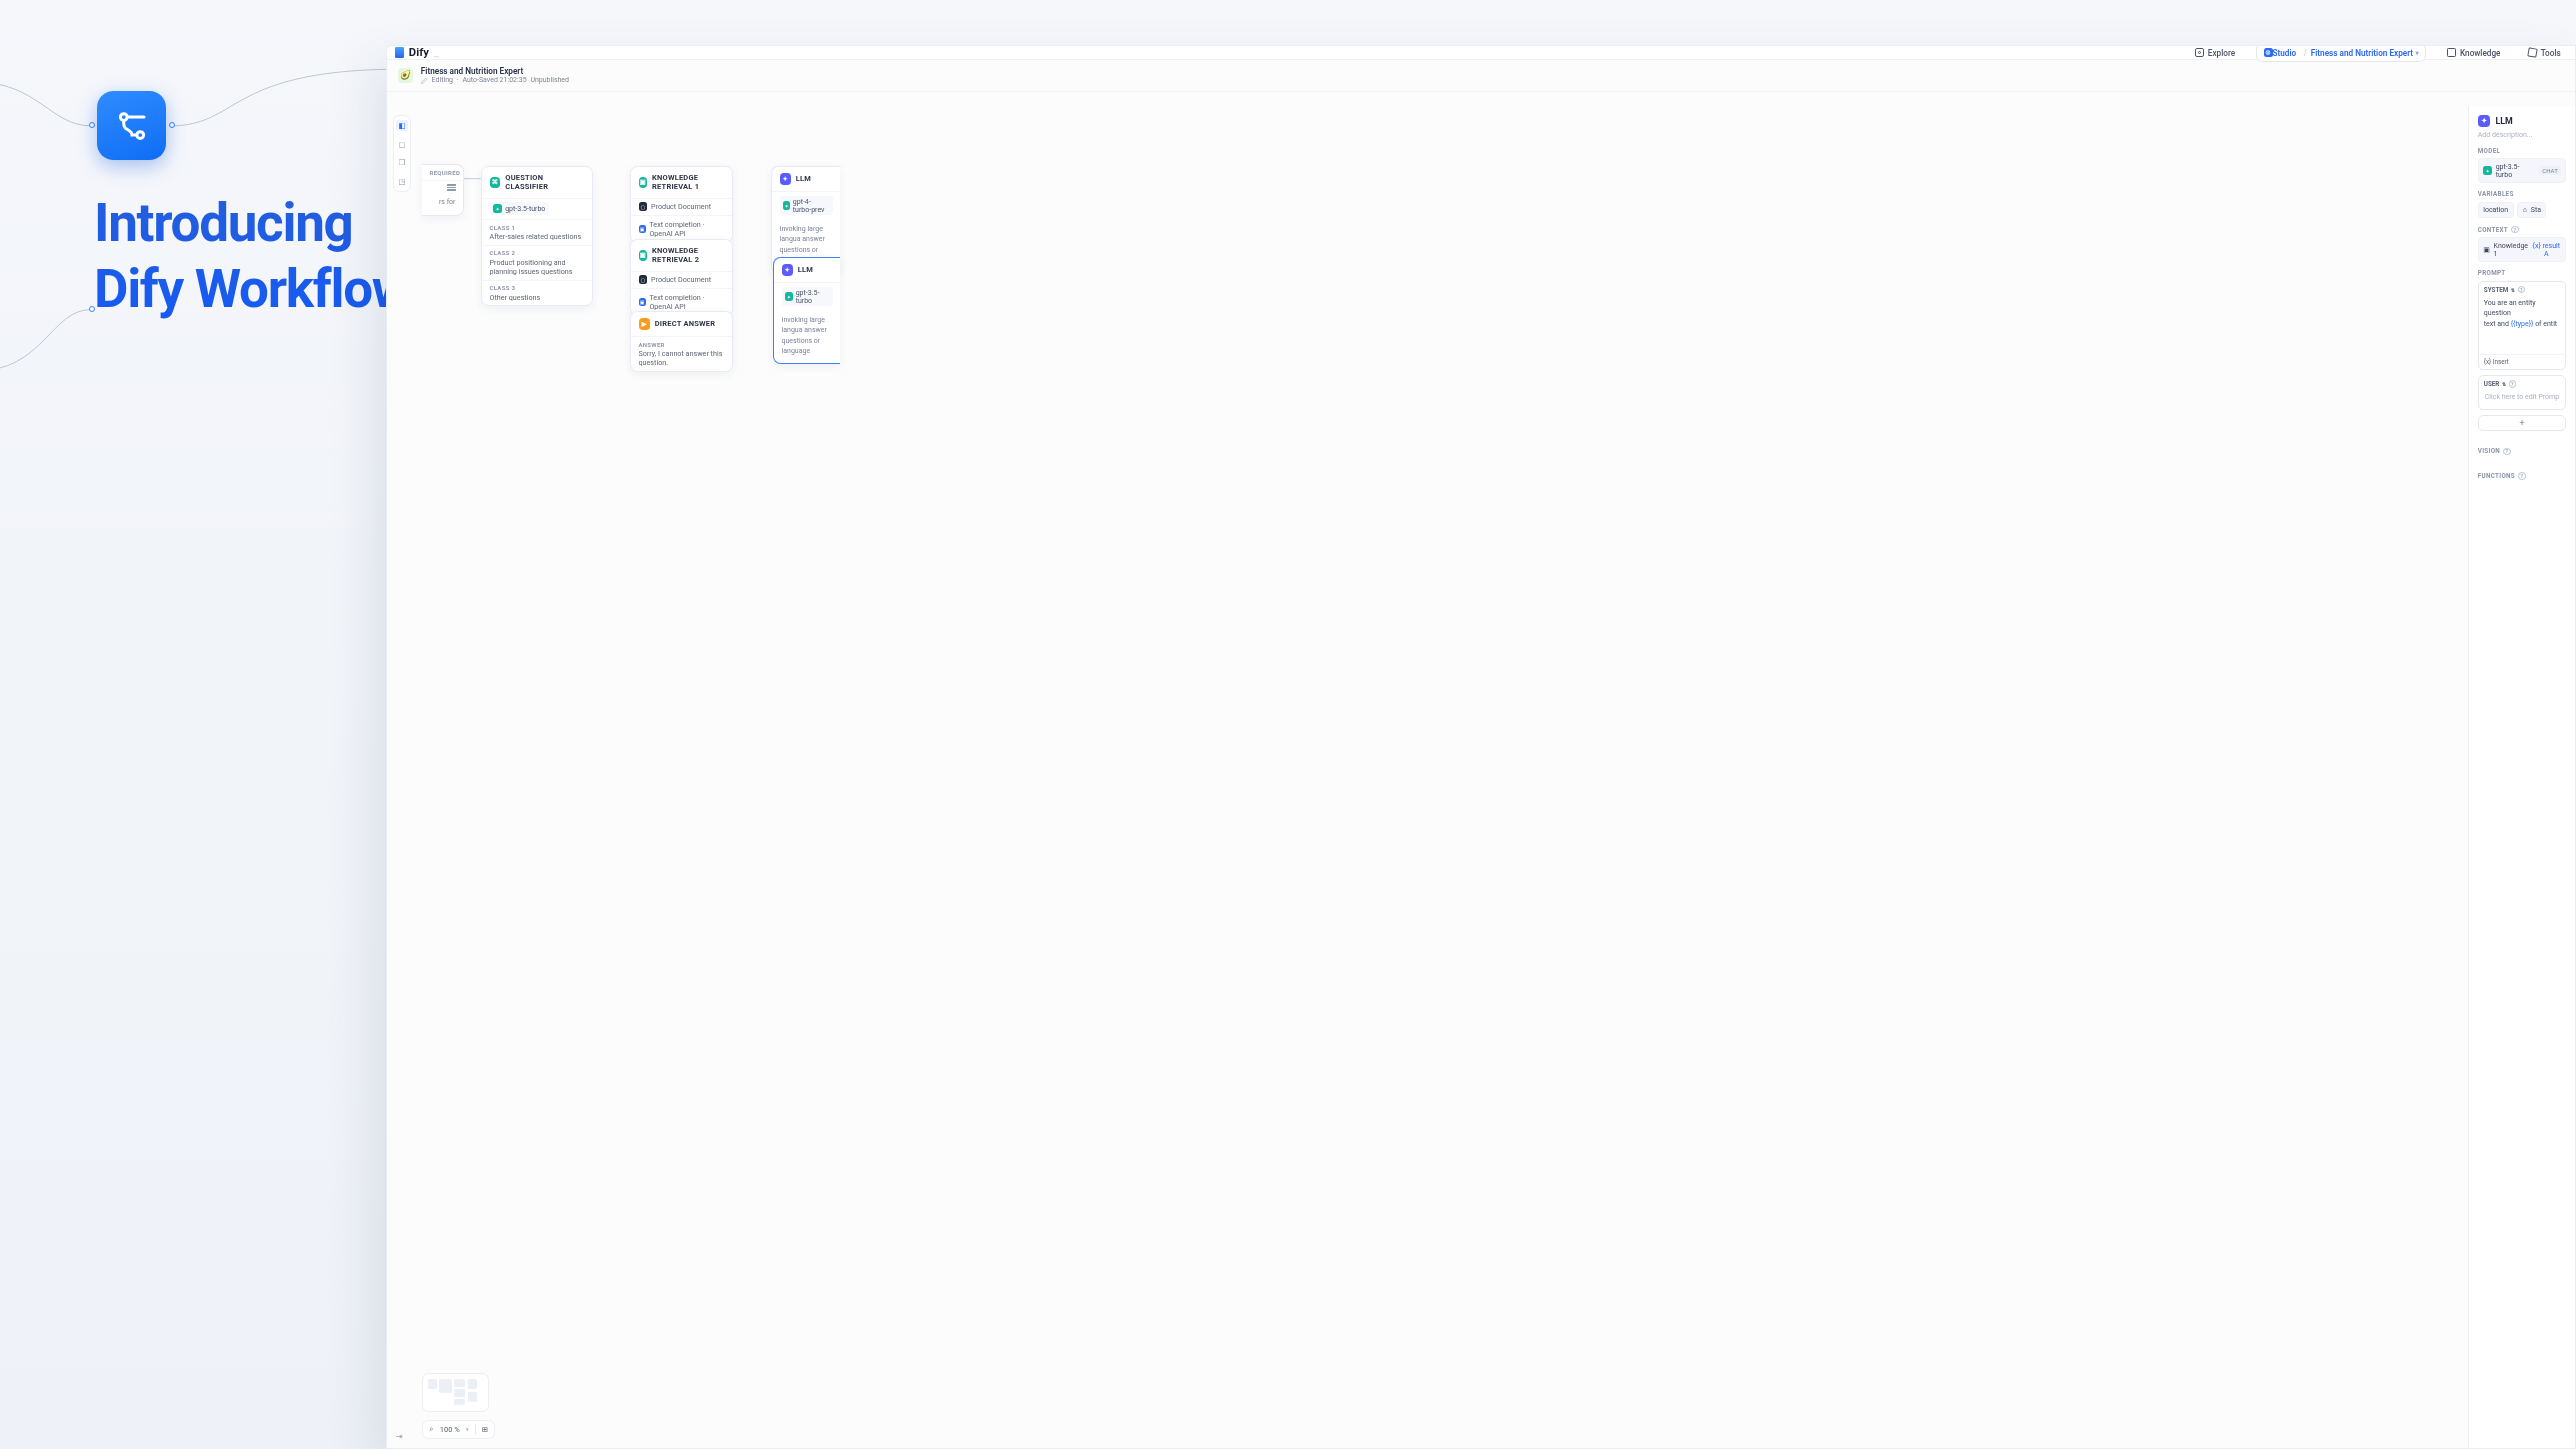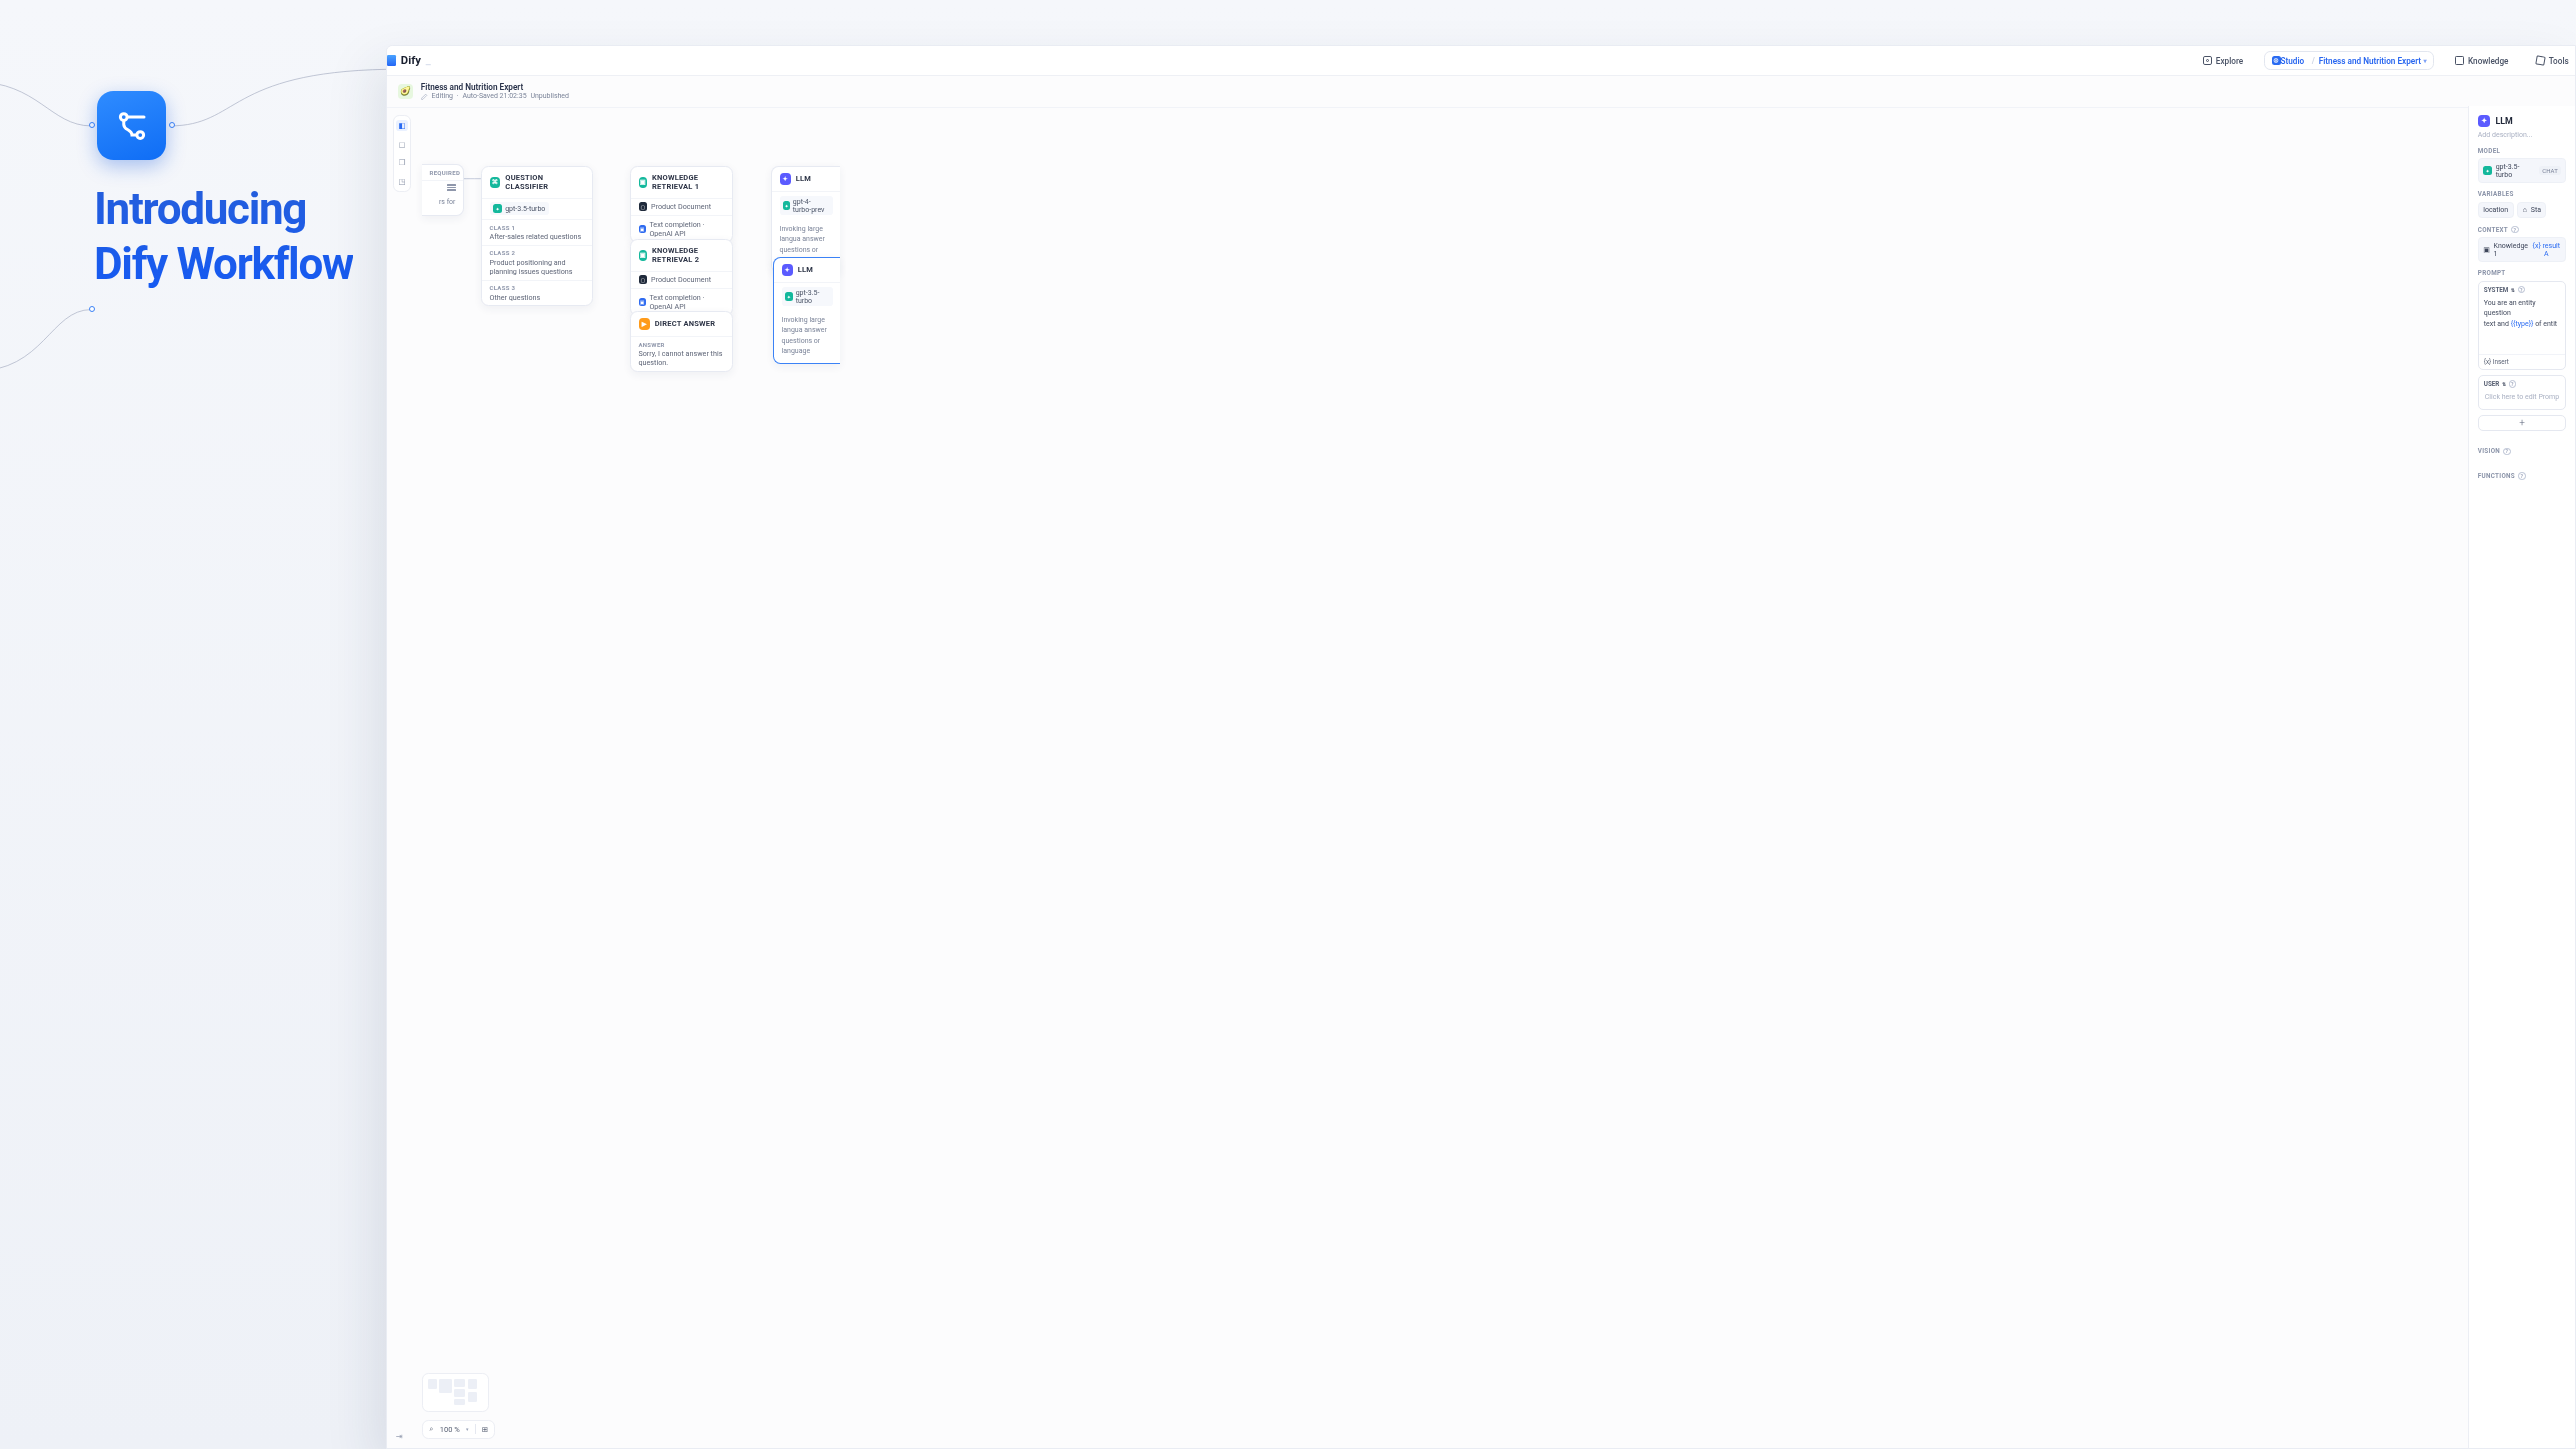--- a/index.html
+++ b/index.html
@@ -16,22 +16,22 @@
 .headline-logo {
   position:absolute; left:97px; top:91px;
   width:69px; height:69px; border-radius:16.4px;
   background: linear-gradient(160deg,#2f8cff 0%, #0f6df5 100%);
   box-shadow: 0 6.3px 19px rgba(20,90,220,0.35);
   display:flex; align-items:center; justify-content:center;
 }
 .headline-logo svg { width:36px; height:36px; }
 
 .headline {
-  position:absolute; left:94px; top:182px;
-  font-size:44px; font-weight:700; line-height:1.25;
+  position:absolute; left:94px; top:190px;
+  font-size:53px; font-weight:700; line-height:1.25;
   letter-spacing:-1.3px;
   background: linear-gradient(180deg,#255edb 0%, #155af3 100%);
   -webkit-background-clip:text; background-clip:text;
   color:transparent;
 }
 
 
 .wire { position:absolute; stroke:#aeb5c7; stroke-width:1.2; fill:none; }
 .port { position:absolute; width:6.3px; height:6.3px; border-radius:50%; background:#fff; border:0.9px solid #3b82f6; }
 
@@ -40,21 +40,21 @@
   position:absolute; left:386px; top:45px; right:0; bottom:0;
   background:#fcfcfd;
   border:0.6px solid #e9ecf3;
   border-radius:6.3px 0 0 0;
   box-shadow: -12.6px 19px 50px rgba(30,45,80,0.10);
   overflow:hidden;
 }
 
 
 .nav {
-  height:30px; display:flex; align-items:center; padding:0 0;
+  height:14px; display:flex; align-items:center; padding:0 8px;
   border-bottom:0.6px solid #eef0f5; background:#ffffff;
   gap:15px;
 }
 .brand { display:flex; align-items:center; gap:5px; font-weight:700; color:#1a2030; font-size:11.3px; }
 .brand .mark { width:8.8px; height:11.3px; background:linear-gradient(180deg,#4aa3ff,#2466f5); border-radius:1.3px; }
 .brand .suffix { color:#dbe1ee; }
 .nav-spacer { flex:1; }
 .nav-item { display:flex; align-items:center; gap:3.8px; font-size:8.2px; color:#4a5366; font-weight:500; padding:3.8px 6.3px; border-radius:5px; }
 .nav-item .ic { width:8.8px; height:8.8px; }
 .studio-pill { display:flex; align-items:center; background:#fff; border:0.6px solid #e2e6ef; border-radius:6.3px; overflow:hidden; font-size:8.2px; font-weight:600; }

